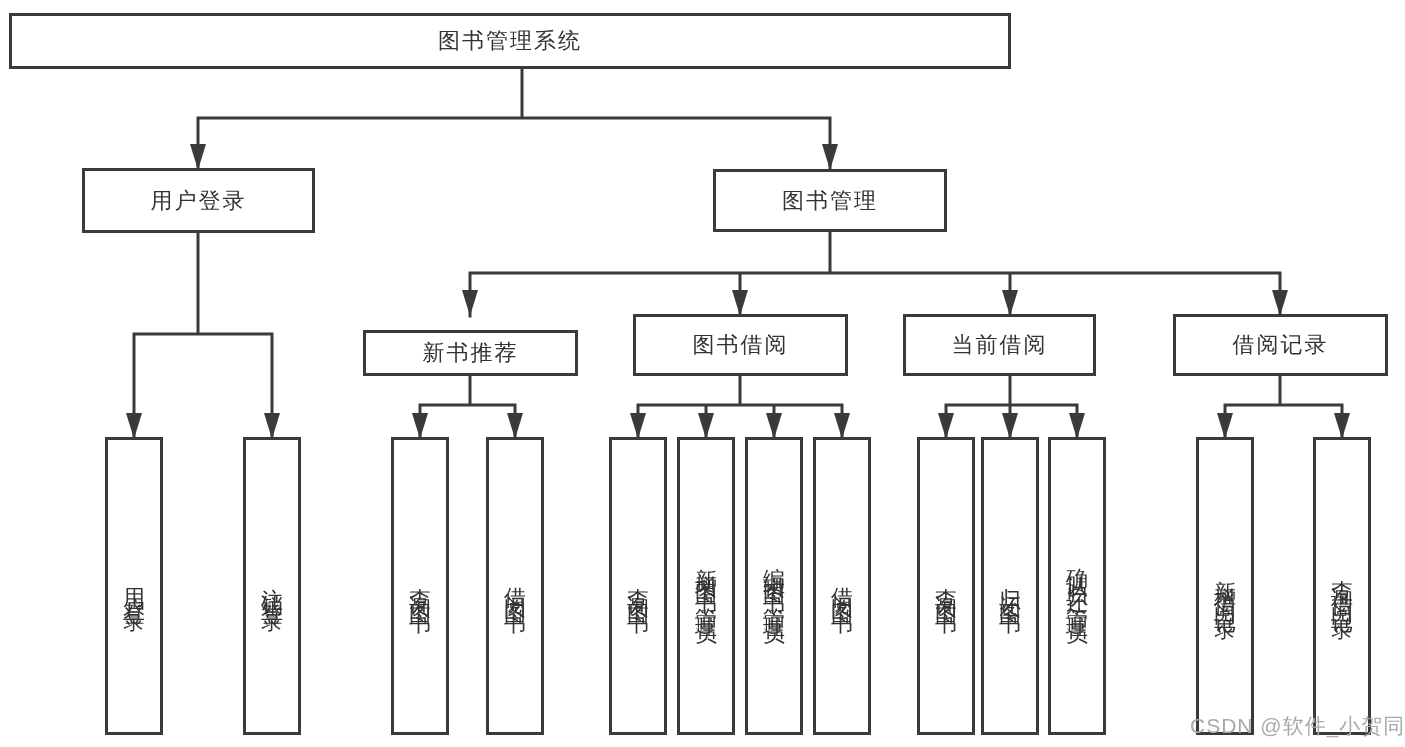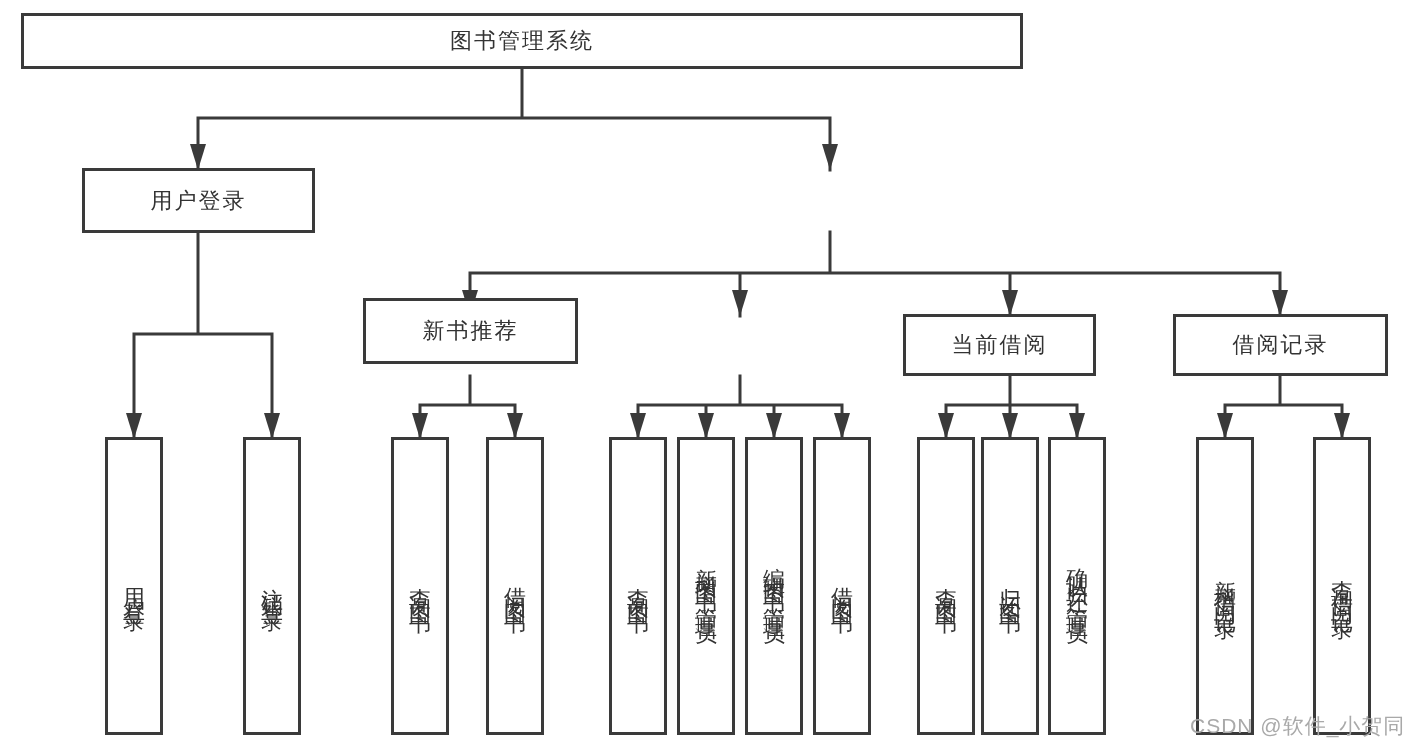--- a/index.html
+++ b/index.html
@@ -88,30 +88,36 @@
       <polygon points="766,413 782,413 774,439"></polygon>
       <polygon points="834,413 850,413 842,439"></polygon>
       <polygon points="938,413 954,413 946,439"></polygon>
       <polygon points="1002,413 1018,413 1010,439"></polygon>
       <polygon points="1069,413 1085,413 1077,439"></polygon>
       <polygon points="1217,413 1233,413 1225,439"></polygon>
       <polygon points="1334,413 1350,413 1342,439"></polygon>
     </g>
   </svg>
 
-  <div class="node h" style="left:21px; top:13px; width:1002px; height:56px;">
+  <div class="node h" style="left:9px; top:13px; width:1002px; height:56px;">
     <span>图书管理系统</span>
   </div>
 
   <div class="node h" style="left:82px; top:168px; width:233px; height:65px;">
     <span>用户登录</span>
   </div>
+  <div class="node h" style="left:713px; top:169px; width:234px; height:63px;">
+    <span>图书管理</span>
+  </div>
 
-  <div class="node h" style="left:363px; top:298px; width:215px; height:66px;justify-content:center;">
+  <div class="node h" style="left:363px; top:330px; width:215px; height:46px;justify-content:center;">
     <span>新书推荐</span>
+  </div>
+  <div class="node h" style="left:633px; top:314px; width:215px; height:62px;">
+    <span>图书借阅</span>
   </div>
   <div class="node h" style="left:903px; top:314px; width:193px; height:62px;">
     <span>当前借阅</span>
   </div>
   <div class="node h" style="left:1173px; top:314px; width:215px; height:62px;">
     <span>借阅记录</span>
   </div>
 
   <div class="node v" style="left:105px; top:437px; width:58px; height:298px;">
     <span>用户登录</span>

